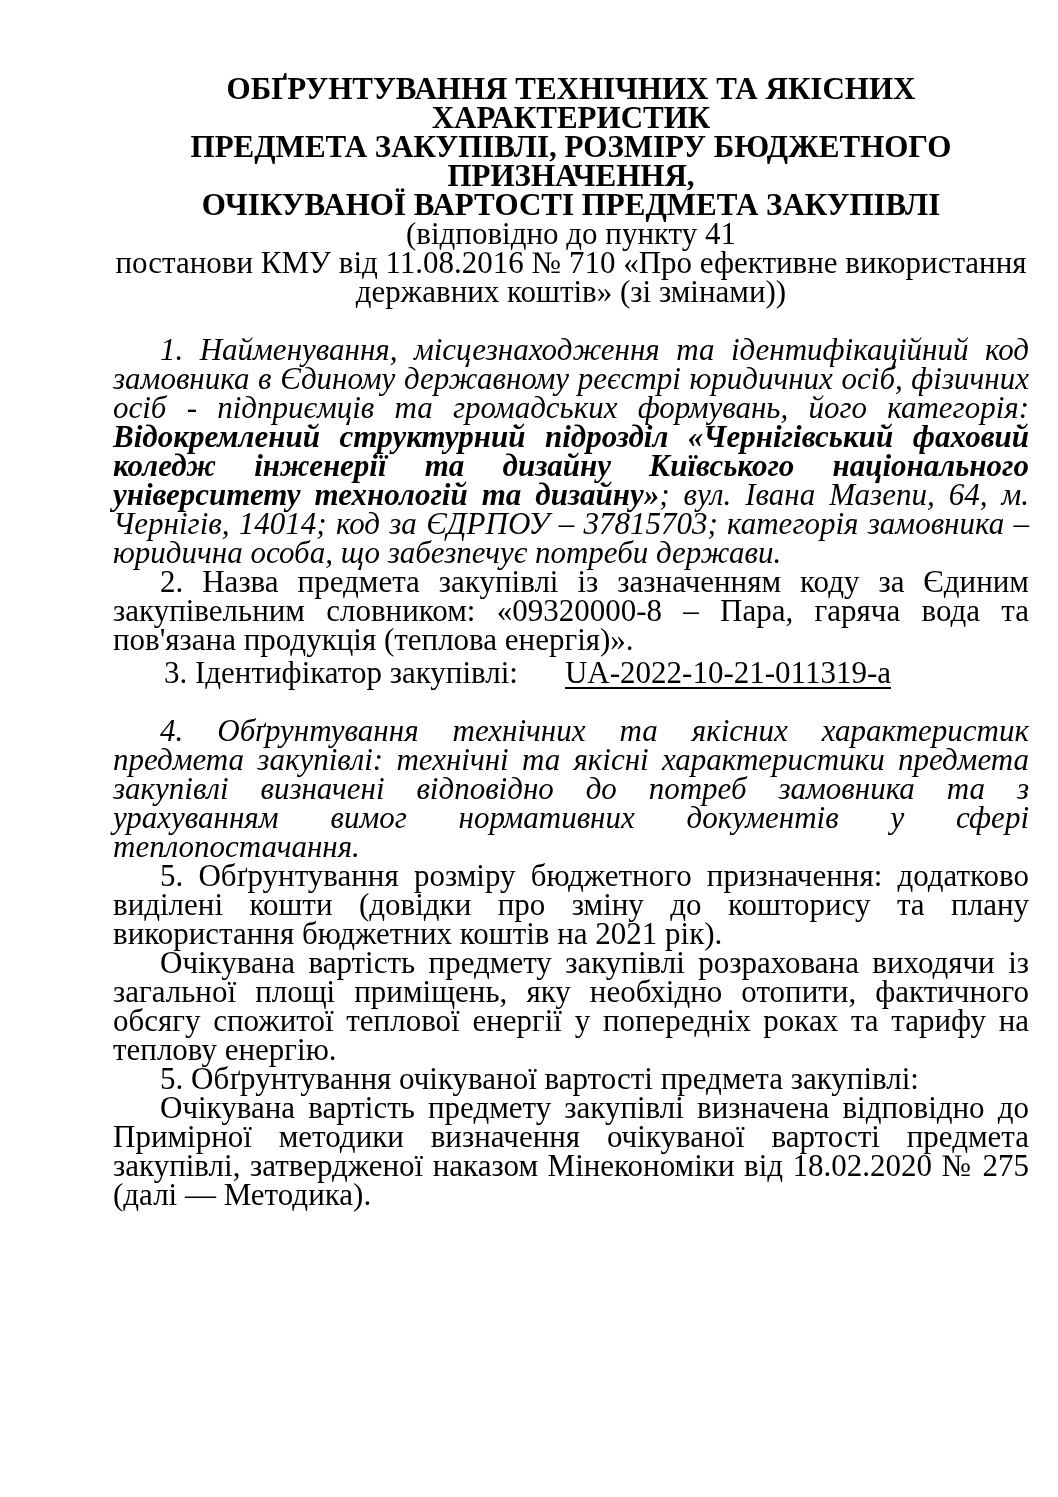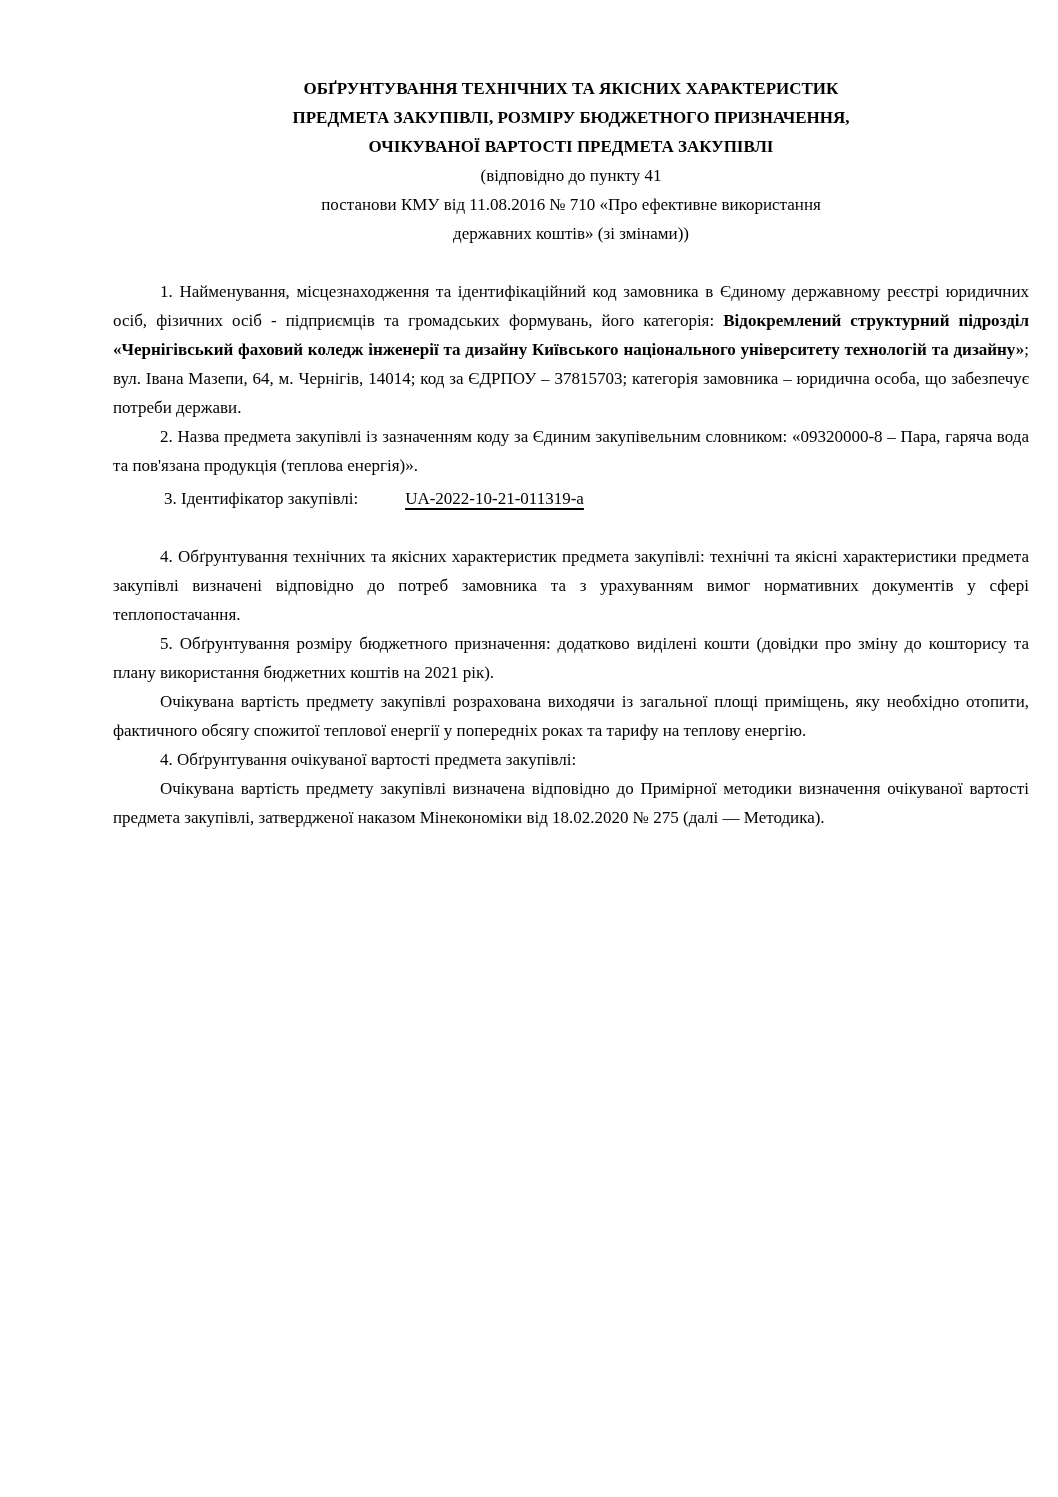--- a/index.html
+++ b/index.html
@@ -7,39 +7,40 @@
     padding: 0;
     background: #ffffff;
   }
   .page {
     position: relative;
     width: 1058px;
     height: 1497px;
     background: #ffffff;
     color: #000000;
     font-family: "Liberation Serif", "DejaVu Serif", serif;
-    font-size: 17px;
+    font-size: 31px;
     line-height: 29px;
     box-sizing: border-box;
     padding: 74px 29px 40px 113px;
     overflow: hidden;
   }
   .title-block {
     text-align: center;
   }
   .title-line-bold {
     font-weight: bold;
   }
   .para {
     margin: 0;
     text-align: justify;
     text-indent: 47px;
   }
   .para-gap-top {
     margin-top: 29px;
+    font-style: italic;
   }
   .id-line {
     margin: 4px;
     text-align: left;
     text-indent: 47px;
     white-space: nowrap;
   }
   .id-spacer {
     display: inline-block;
     width: 47px;
@@ -71,19 +72,19 @@
 
   <p class="id-line"><span>3. Ідентифікатор закупівлі:</span><span class="id-spacer"></span><span class="id-value">UA-2022-10-21-011319-a</span></p>
 
   <p class="para para-gap-top">4.  Обґрунтування технічних та якісних характеристик предмета закупівлі: технічні та якісні характеристики предмета закупівлі визначені відповідно до потреб замовника та з урахуванням вимог нормативних документів у сфері теплопостачання.</p>
 
   <p class="para">5.  Обґрунтування розміру бюджетного призначення: додатково виділені кошти (довідки про зміну до кошторису та плану використання бюджетних коштів на 2021 рік).</p>
 
 
   <p class="para">Очікувана вартість предмету закупівлі розрахована виходячи із загальної площі приміщень, яку необхідно отопити, фактичного обсягу спожитої теплової енергії у попередніх роках та тарифу на теплову енергію.</p>
 
-  <p class="para">4.  Обґрунтування очікуваної вартості предмета закупівлі:</p>
+  <p class="para">5.  Обґрунтування очікуваної вартості предмета закупівлі:</p>
 
   <p class="para">Очікувана вартість предмету закупівлі визначена відповідно до Примірної методики визначення очікуваної вартості предмета закупівлі, затвердженої наказом Мінекономіки від 18.02.2020 № 275 (далі — Методика).</p>
 
 
 
 </div>
 
 </body></html>

